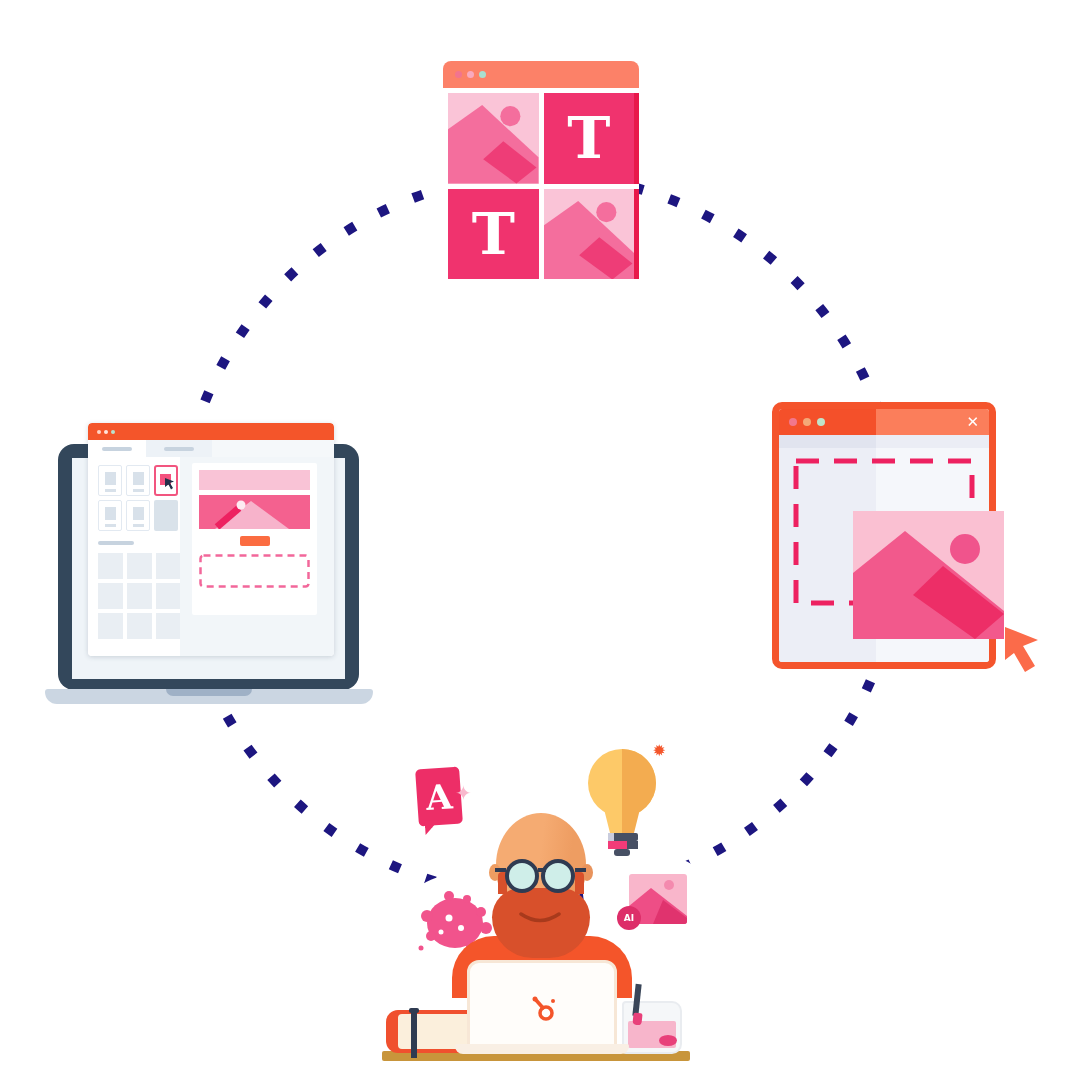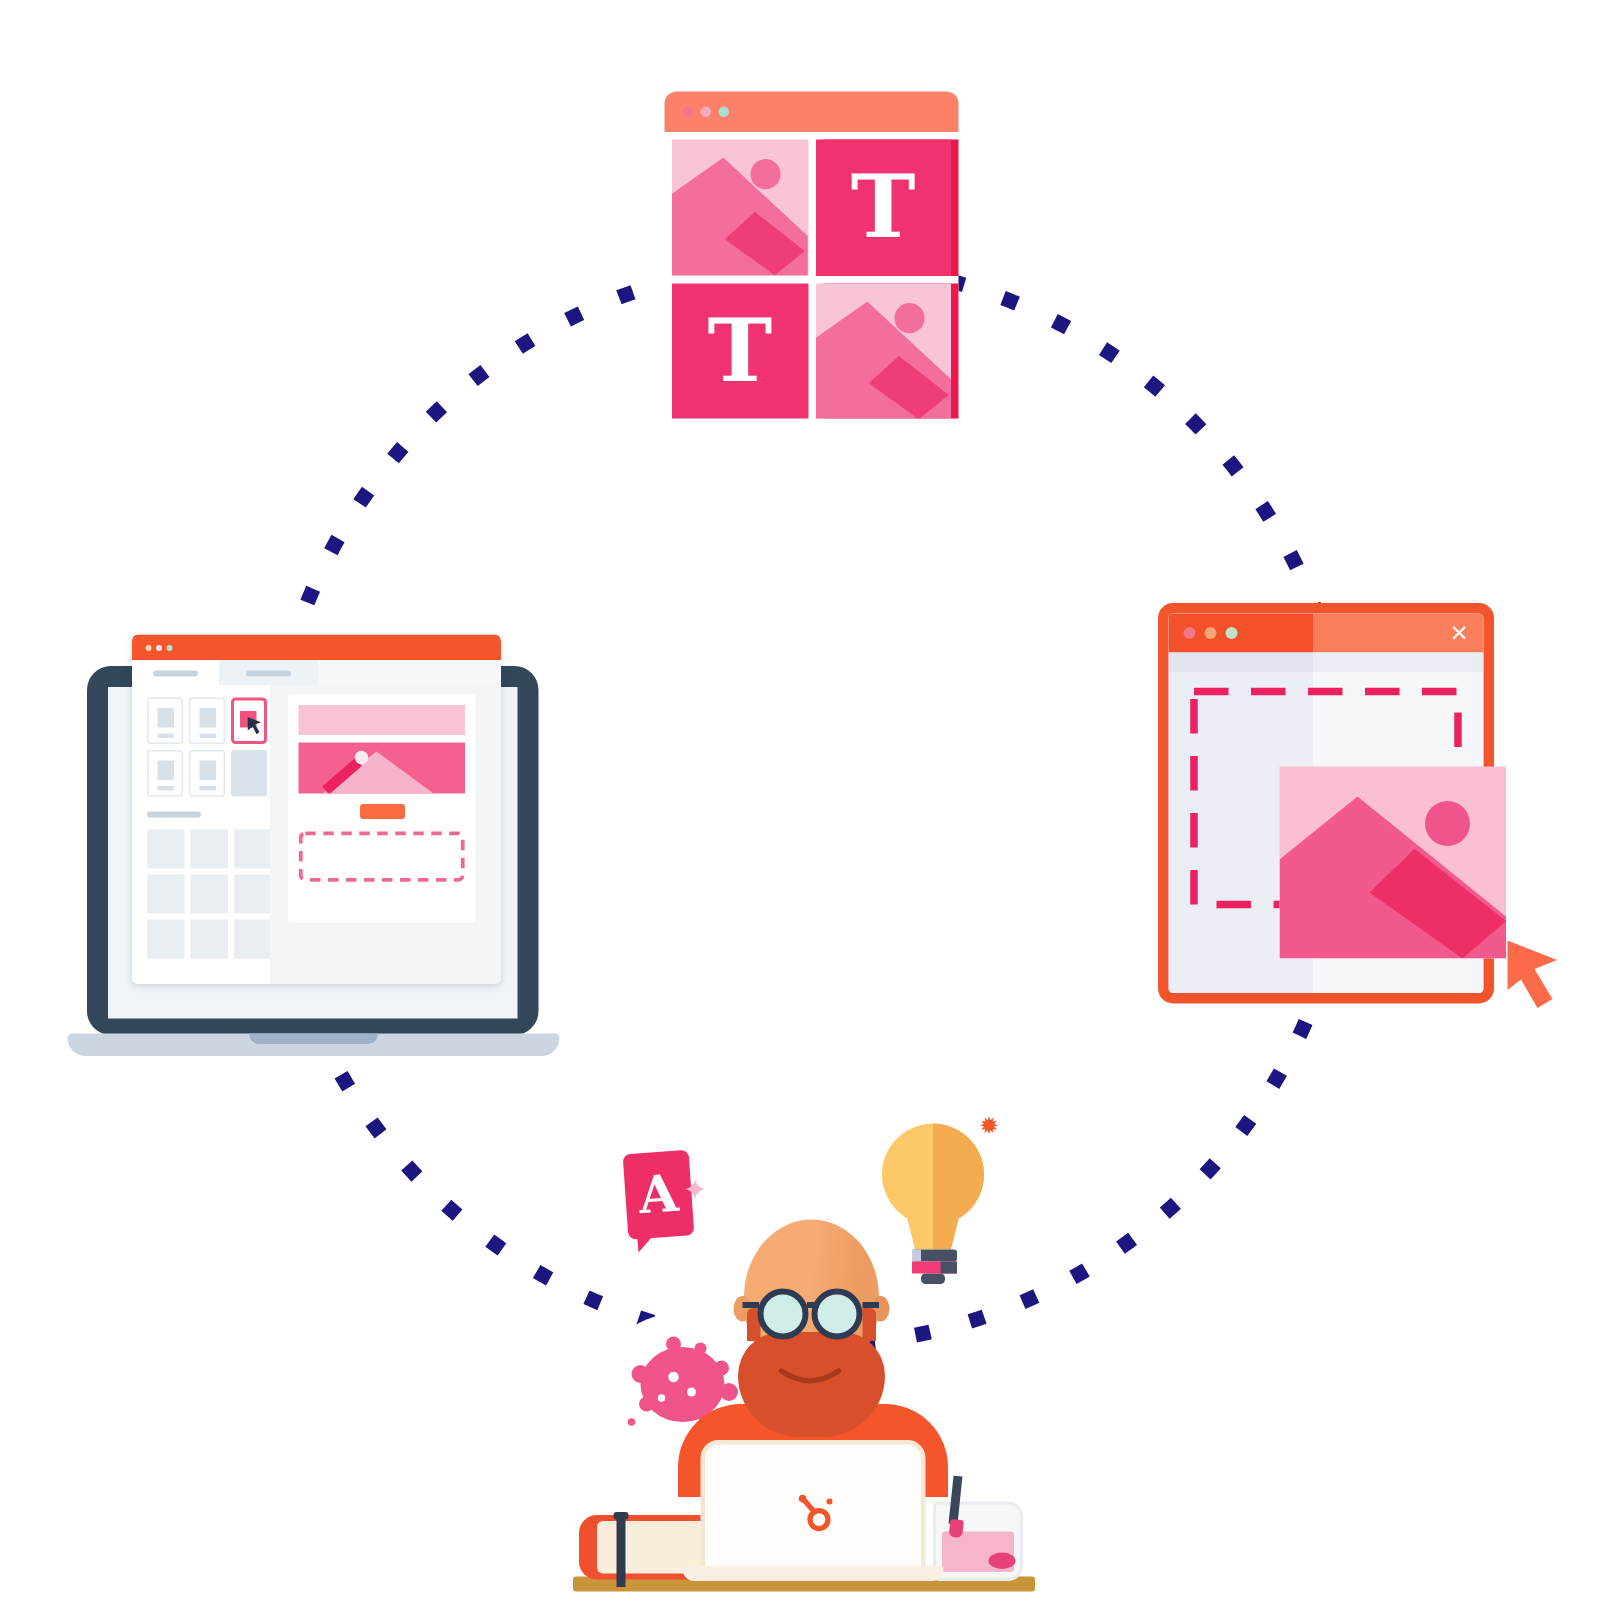--- a/index.html
+++ b/index.html
@@ -304,20 +304,32 @@
         <circle cx="95" cy="45" r="3" fill="#F1538C"></circle>
       <circle cx="20" cy="72" r="2.5" fill="#F1538C"></circle>
         <circle cx="90" cy="66" r="2.5" fill="#E0336E"></circle>
       <circle cx="77" cy="82" r="3" fill="#F5A14C"></circle>
       <circle cx="48" cy="42" r="3.5" fill="#FFFFFF"></circle>
         <circle cx="60" cy="52" r="3" fill="#FFFFFF"></circle>
       <circle cx="40" cy="56" r="2.5" fill="#FFFFFF"></circle>
     </svg>
   </div>
 
+  <div class="abs bub bub-ai">
+    <div class="ai-tile">
+      <svg width="58" height="50">
+        <polygon points="0,32 22,14 58,42 58,50 0,50" fill="#EE4E86"></polygon>
+        <polygon points="34,26 58,44 58,50 24,50" fill="#E0336E"></polygon>
+        <circle cx="40" cy="11" r="5" fill="#F48AAE"></circle>
+      </svg>
+    </div>
+    <div class="ai-badge">
+      <span>AI</span>
+    </div>
+  </div>
 
   <div class="abs shirt"></div>
   <div class="abs neck"></div>
   <div class="abs head"></div>
   <div class="abs ear ear-l"></div>
   <div class="abs ear ear-r"></div>
   <div class="abs sideburn sb-l"></div>
   <div class="abs sideburn sb-r"></div>
   <div class="abs beard">
     <svg style="position:absolute;left:26px;top:24px" width="44" height="16">

